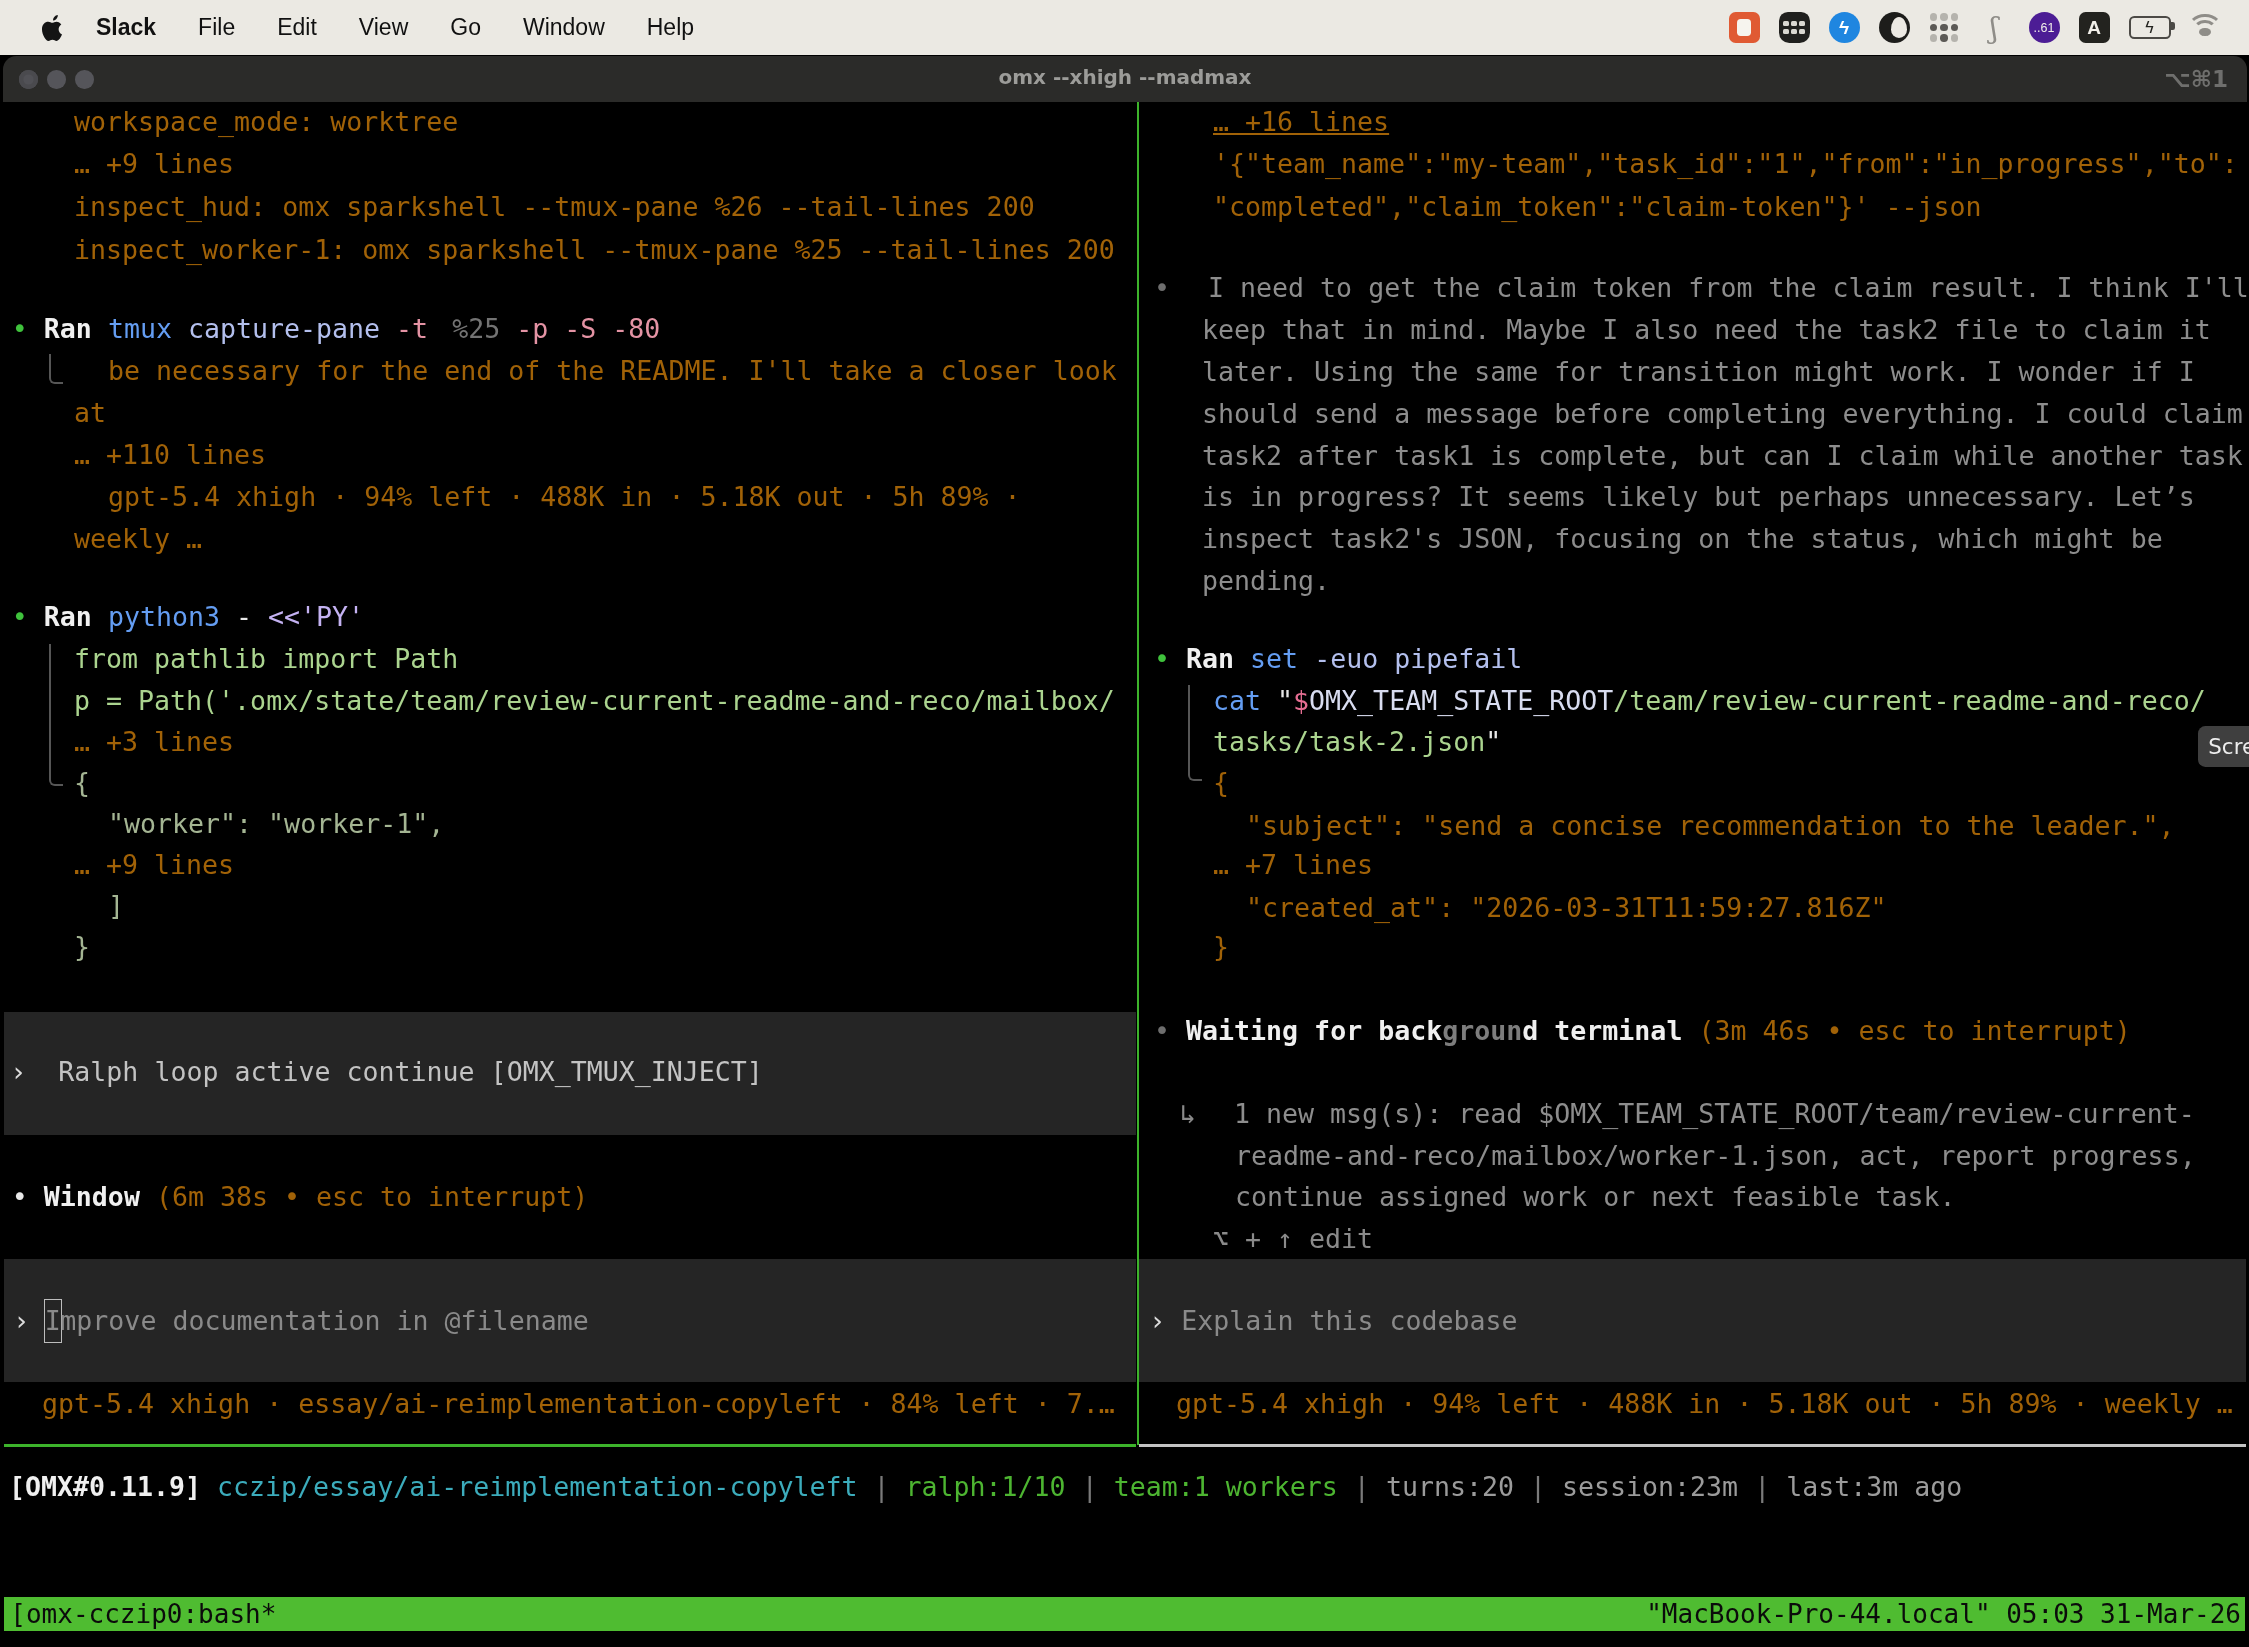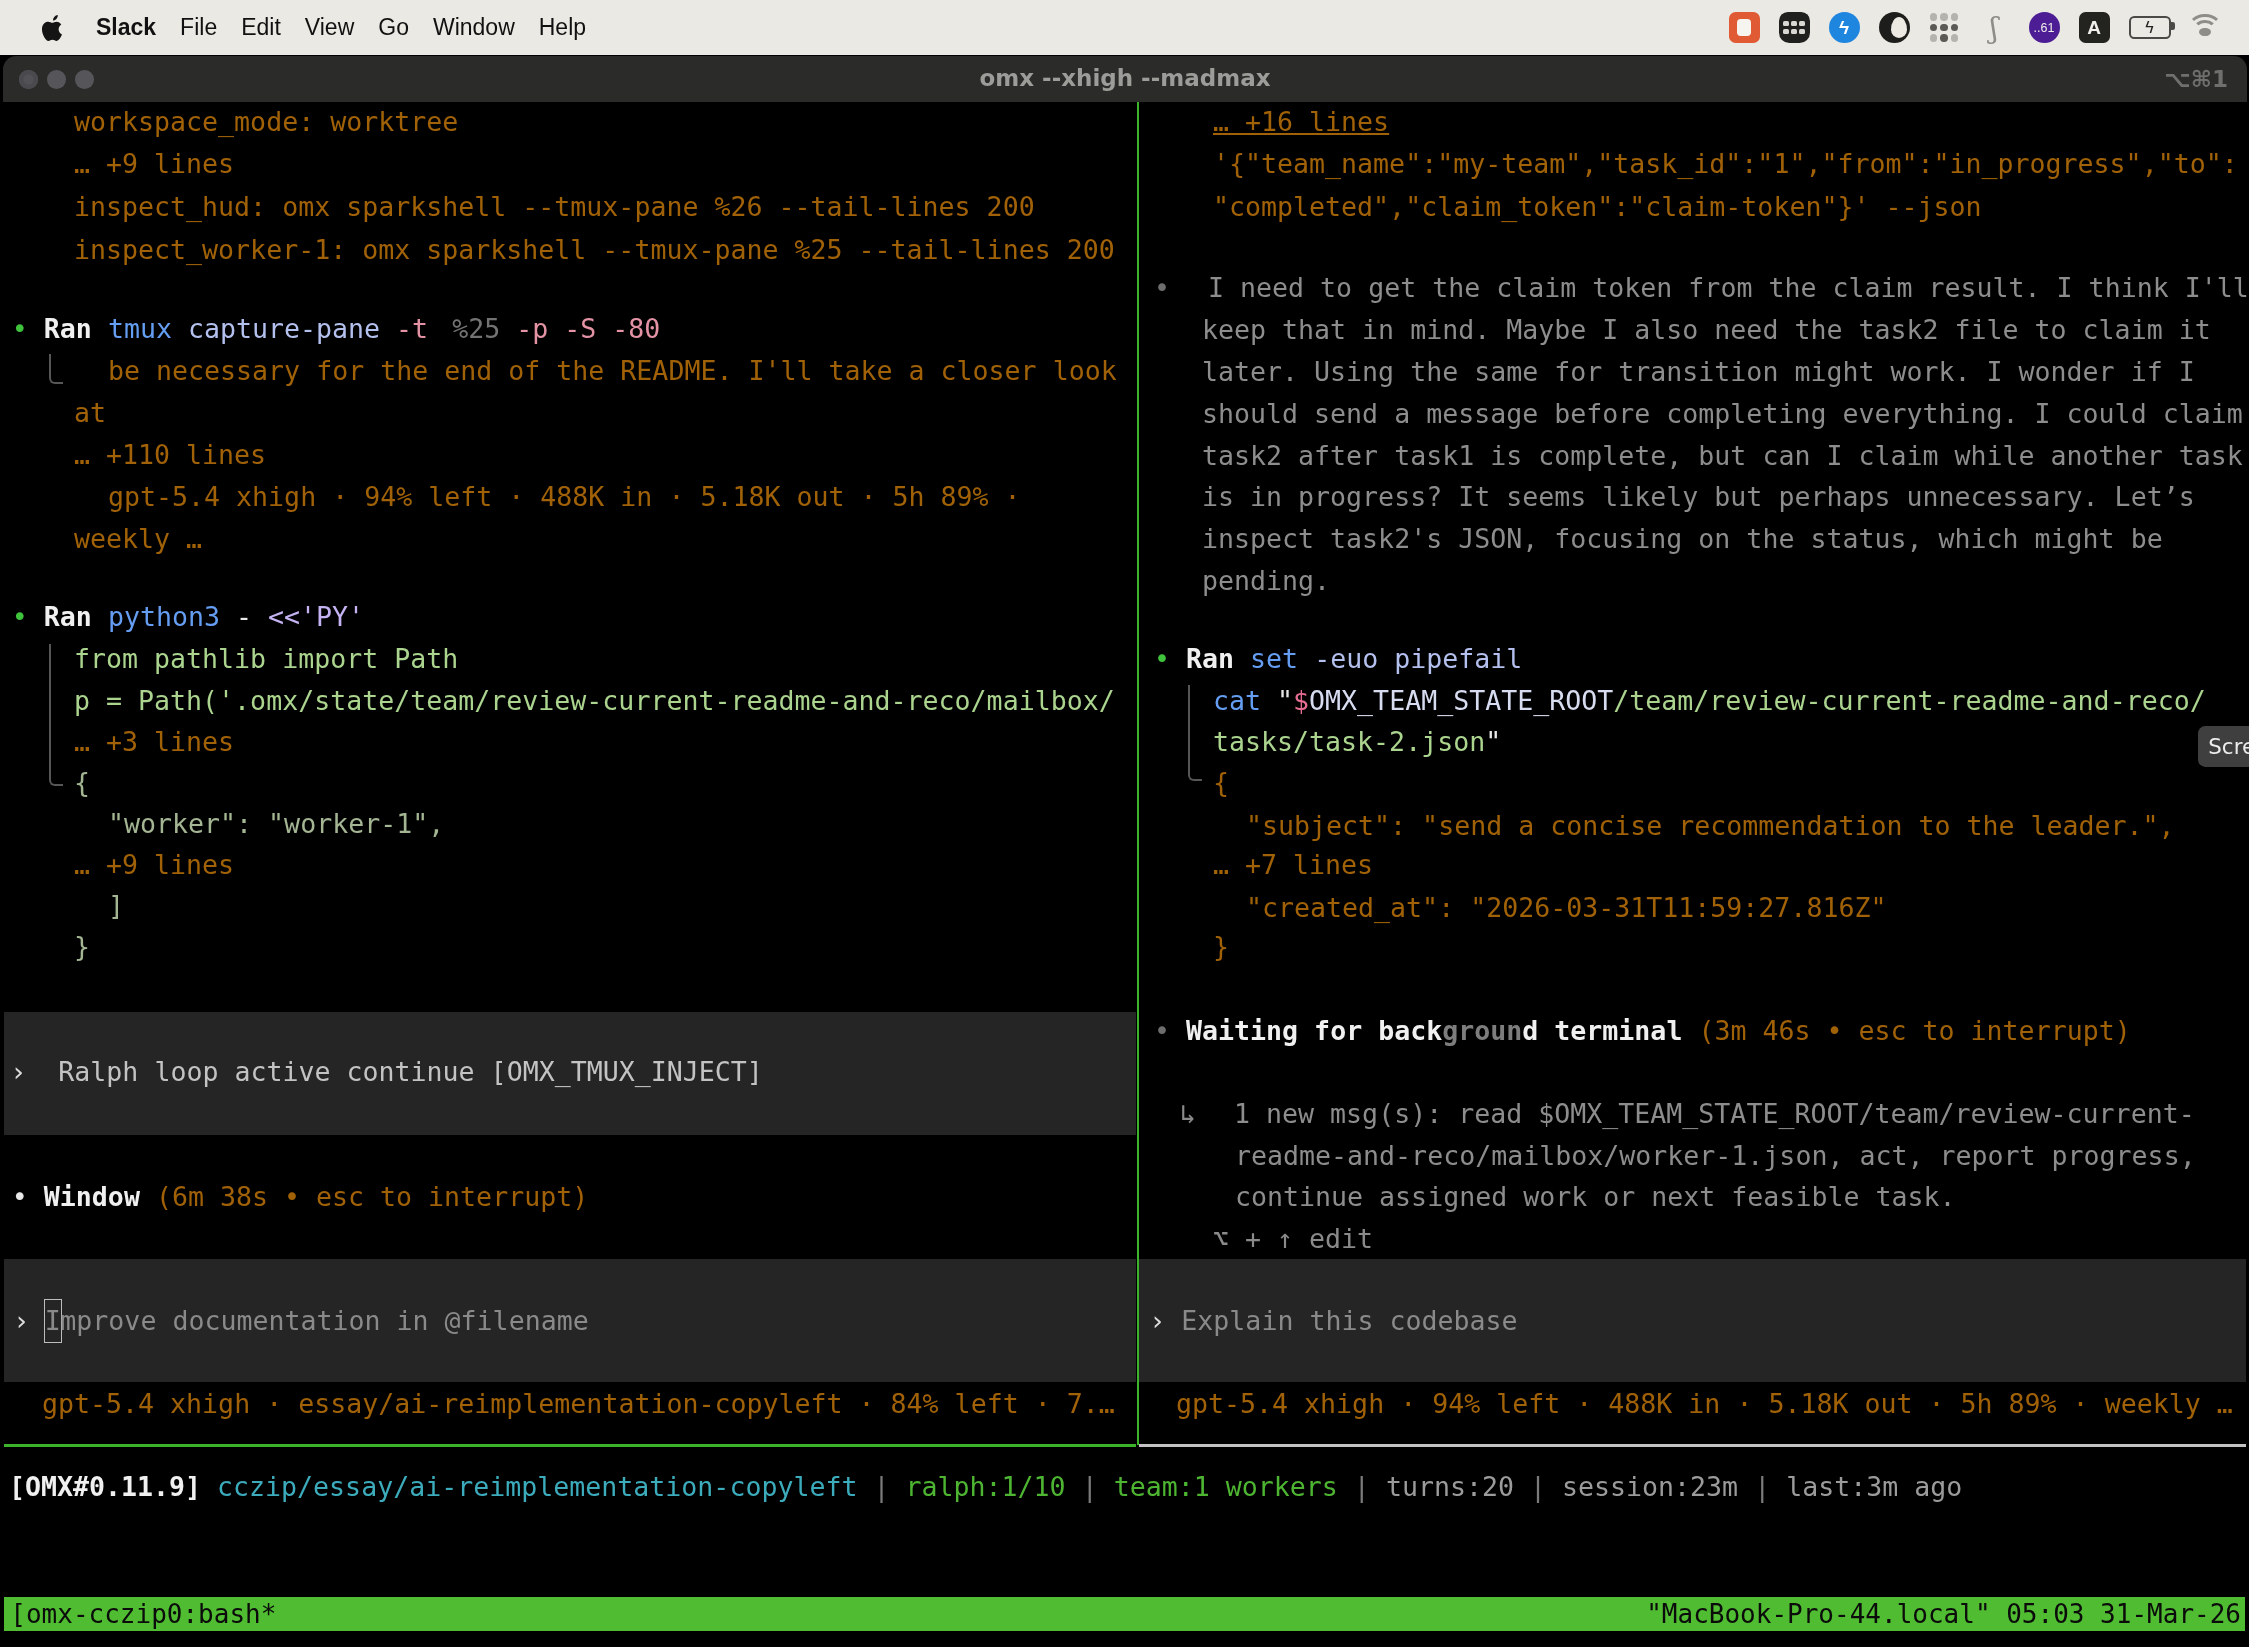--- a/index.html
+++ b/index.html
@@ -4,21 +4,21 @@
 <style>
   html,body{margin:0;padding:0;background:#000;}
   #screen{position:relative;width:2250px;height:1648px;background:#000;overflow:hidden;
           font-family:"DejaVu Sans Mono","DejaVu Sans",monospace;}
   
   .menubar{position:absolute;left:0;top:0;width:2250px;height:55px;background:#ebe9e3;
            display:flex;align-items:center;font-family:"Liberation Sans","DejaVu Sans",sans-serif;
            font-size:23px;color:#111;}
   .menubar .apple{margin-left:40px;width:25px;height:29.5px;}
   .menubar .appname{font-weight:bold;margin-left:31px;}
-  .menubar .mitem{margin-left:24px;}
+  .menubar .mitem{margin-left:42px;}
   .menubar .spacer{flex:1;}
   .statusicons{display:flex;align-items:center;gap:19px;margin-right:29.5px;}
   .sicon{width:31px;height:31px;display:flex;align-items:center;justify-content:center;}
   .ic-chat{background:#e05a33;border-radius:6.6px;position:relative;}
   .ic-chat .inner{width:14.8px;height:17.7px;background:#f6f4ee;border-radius:3.7px;}
   .ic-shield{background:#20201e;border-radius:8.9px 8.9px 10.3px 10.3px;display:grid;grid-template-columns:repeat(3,5.9px);grid-gap:2.2px;justify-content:center;align-content:center;}
   .ic-shield i{width:5.9px;height:5.9px;background:#d9d7d1;border-radius:1.5px;display:block;}
   .ic-blue{background:#1f86e0;border-radius:50%;color:#fff;font-size:19px;font-weight:bold;}
   .ic-moon{background:#1d1d1b;border-radius:50%;position:relative;overflow:hidden;}
   .ic-moon i{position:absolute;right:3px;top:5.2px;width:16px;height:20.7px;background:#ece9e3;border-radius:50% 50% 50% 50%/60% 60% 40% 40%;display:block;}
@@ -36,21 +36,21 @@
   .ic-wifi .a2{width:17.7px;height:17.7px;top:8px;margin-left:-11.8px;}
   .ic-wifi .a3{width:5.9px;height:5.9px;top:15.5px;margin-left:-5.9px;border-color:#8f8d88;background:#8f8d88;}
   
   .titlebar{position:absolute;left:3px;top:56px;width:2244px;height:46px;background:#2b2b29;
             border-radius:13.3px 13.3px 0 0;}
   .tl{position:absolute;top:14px;width:18.5px;height:18.5px;border-radius:50%;background:#55555a;}
   .tl.t1{left:16px;background:#515156;box-shadow:inset 0 0 0 4.4px #4a4a4e;}
   .tl.t2{left:44px;}
   .tl.t3{left:72px;}
   .wtitle{position:absolute;left:0;right:0;top:8.9px;text-align:center;color:#9c9c99;
-          font-size:23px;font-weight:bold;font-family:"DejaVu Sans","Liberation Sans",sans-serif;}
+          font-size:20px;font-weight:bold;font-family:"DejaVu Sans","Liberation Sans",sans-serif;}
   .wshort{position:absolute;right:19px;top:10.3px;color:#6f6f6d;font-size:23px;font-weight:bold;
           font-family:"DejaVu Sans",sans-serif;}
   
   .ln{position:absolute;white-space:pre;font-size:26.6px;line-height:42px;height:42px;color:#989898;}
   .dim{color:#a16207;} .dim2{color:#8a8a8a;}
   .bright{color:#f0f0f0;font-weight:bold;}
   .blue{color:#649df2;} .lav{color:#b3bfed;} .pink{color:#e493a4;} .orange{color:#737373;margin-left:8px;}
   .purple{color:#c4b2f2;} .green{color:#abd48f;} .outg{color:#a4b593;}
   .dollar{color:#e56e92;} .var{color:#d8dcf0;} .wht{color:#e8e8e8;}
   .bdot{color:#3fc23c;} .graydot{color:#6e6e6e;}

